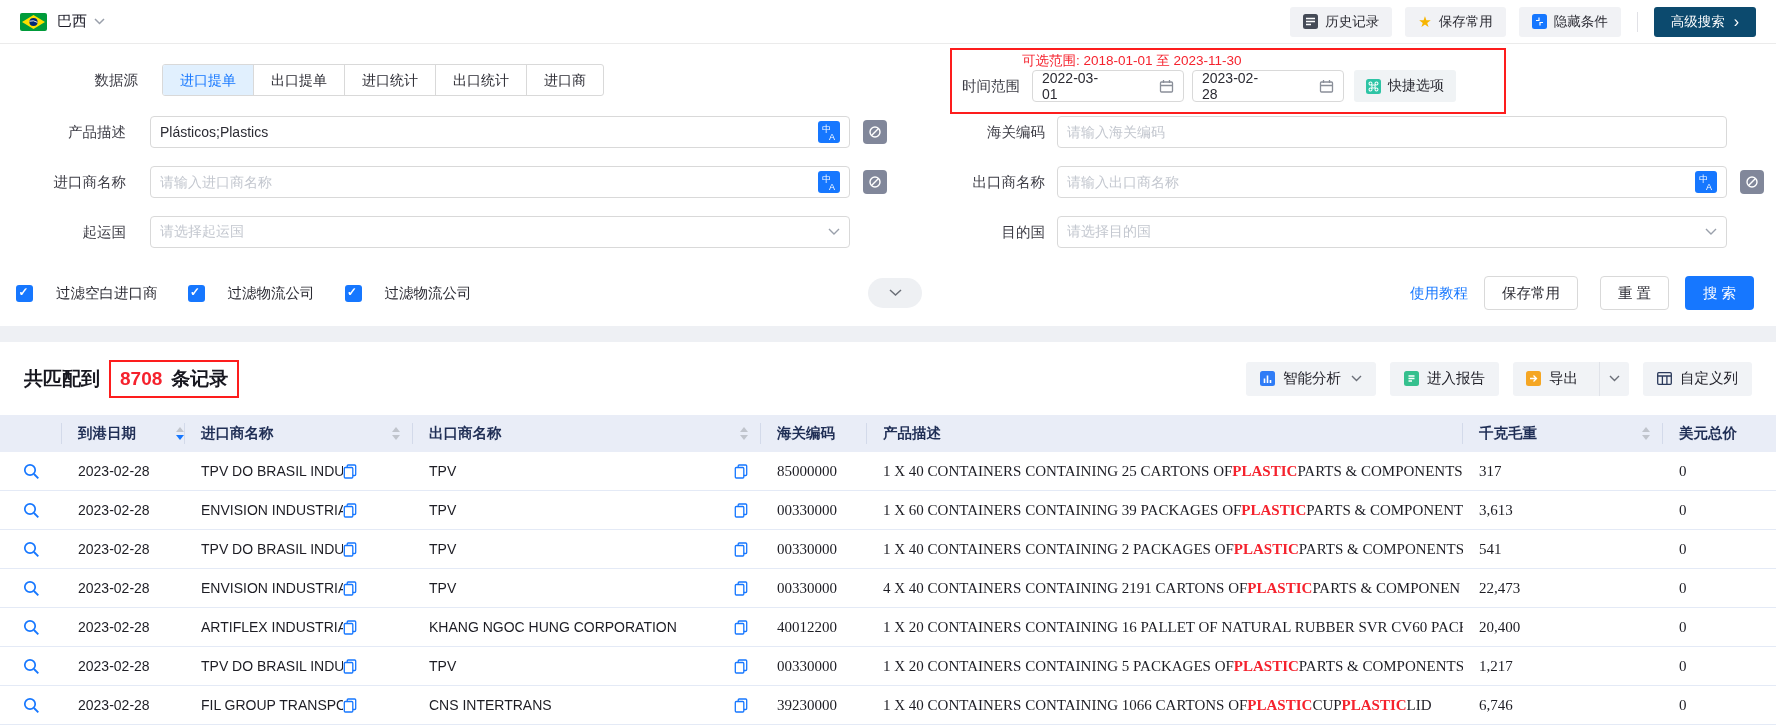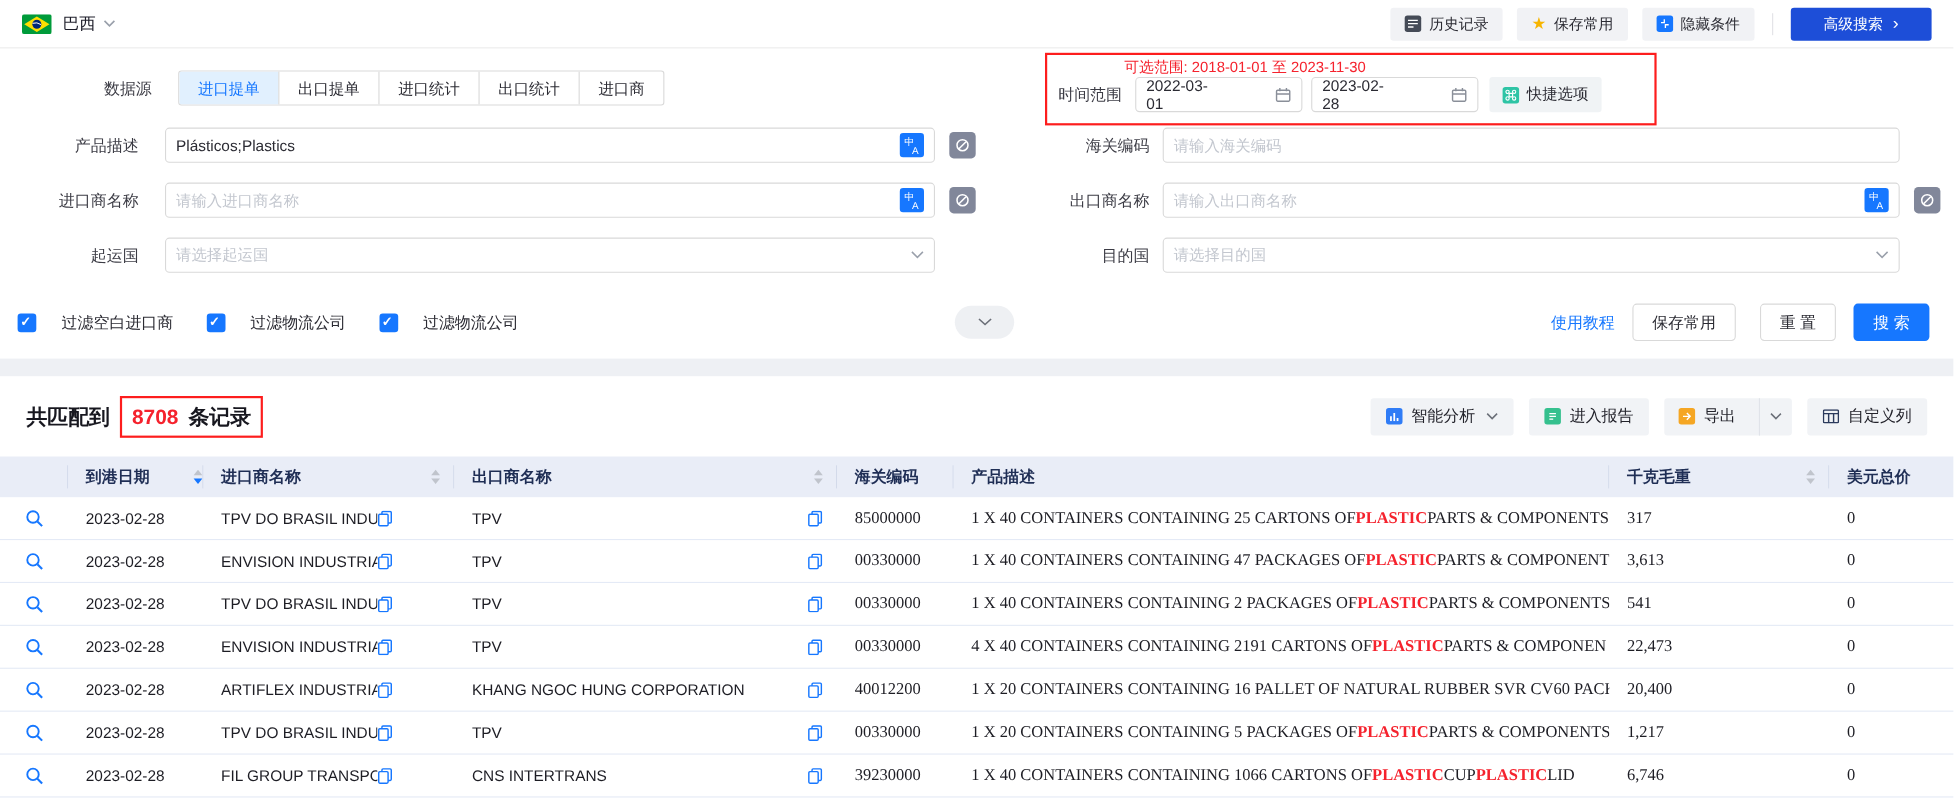--- a/index.html
+++ b/index.html
@@ -8,21 +8,21 @@
 
   
   .topbar { height:44px; display:flex; align-items:center; padding:0 20px;
     border-bottom:1px solid #ebebeb; }
   .flag { width:27px; height:18px; border-radius:2px; overflow:hidden; display:block; }
   .country { font-size:15px; color:#1c1c28; margin:0 7px 0 10px; }
   .tb-right { margin-left:auto; display:flex; align-items:center; gap:13px; }
   .tb-btn { height:30px; padding:0 13px; background:#f1f2f5; border-radius:3px;
     display:flex; align-items:center; gap:7px; font-size:13.5px; color:#2b2b33; cursor:pointer; }
   .tb-divider { width:1px; height:20px; background:#e1e1e6; margin:0 3px; }
-  .tb-primary { background:#1d4ed8; color:#fff; padding:0 30px; }
+  .tb-primary { background:#0c4a6e; color:#fff; padding:0 17px; }
   .sq-icon { width:15px; height:15px; border-radius:2.5px; display:inline-flex;
     align-items:center; justify-content:center; flex:0 0 auto; }
   .star { color:#f7b500; font-size:15px; line-height:1; }
   .chev-after { font-size:16px; margin-left:2px; line-height:1; }
 
   
   .search-panel { position:relative; padding:20px 0 16px 0; }
   .frow { display:flex; align-items:center; height:32px; margin-bottom:20px; }
   .frow.tight { margin-bottom:18px; }
   .lbl-l { width:150px; padding-right:12px; text-align:right; font-size:14.5px; color:#3c3c45; flex:0 0 auto;}
@@ -463,21 +463,21 @@
         <span class="nm">TPV</span>
         <span class="copy-btn">
           <svg width="14" height="15" viewBox="0 0 14 15">
             <rect x="4.2" y="1" width="8.5" height="10.5" rx="1" stroke="#1677ff" stroke-width="1.3" fill="#fff"></rect>
             <rect x="1.3" y="3.5" width="8.5" height="10.5" rx="1" stroke="#1677ff" stroke-width="1.3" fill="#fff"></rect>
           </svg>
         </span>
       </div>
       <div class="td serif" style="width: 106px;">00330000</div>
       <div class="td serif" style="width: 596px;">
-        <span>1 X 40 CONTAINERS CONTAINING 47 PACKAGES OF </span>
+        <span>1 X 60 CONTAINERS CONTAINING 39 PACKAGES OF </span>
         <span class="hl">PLASTIC</span>
         <span> PARTS &amp; COMPONENTS</span>
       </div>
       <div class="td serif" style="width: 200px;">3,613</div>
       <div class="td serif" style="width: 113px;">0</div>
     </div>
     <div class="trow">
       <div class="td center" style="width: 62px;">
         <span class="mag-btn">
           <svg width="17" height="17" viewBox="0 0 17 17">

